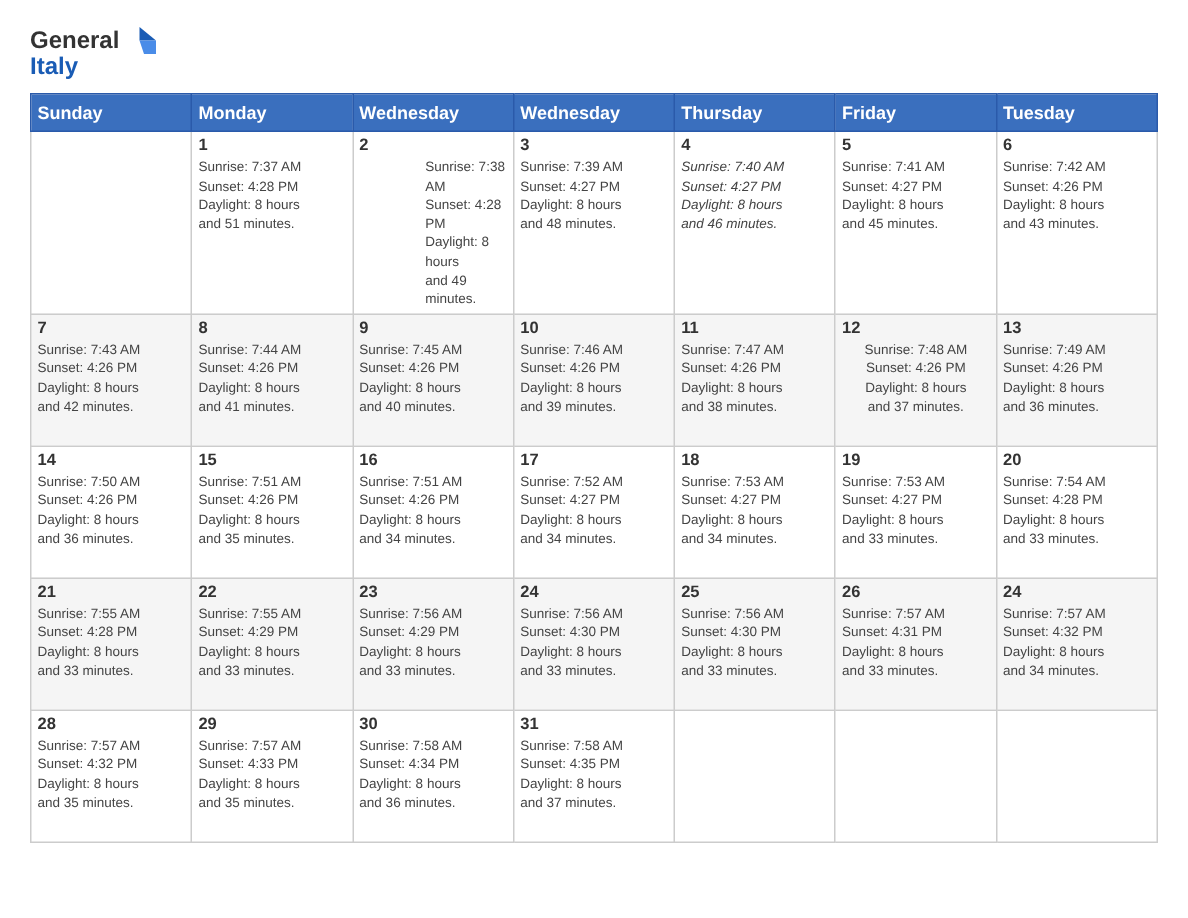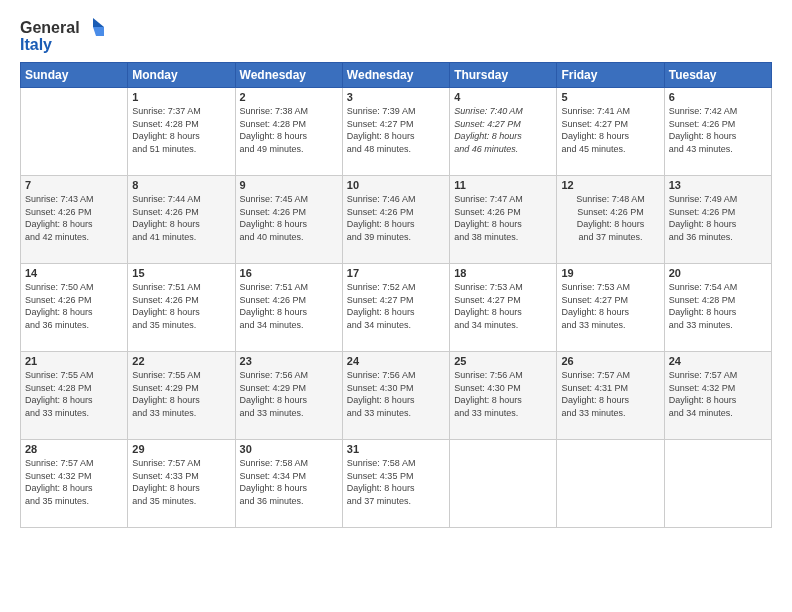--- a/index.html
+++ b/index.html
@@ -122,21 +122,21 @@
           <td class="empty-cell"></td>
           <td>
             <div class="day-num">1</div>
             <div class="day-info" style="white-space: pre-line;">Sunrise: 7:37 AM
 Sunset: 4:28 PM
 Daylight: 8 hours
 and 51 minutes.</div>
           </td>
           <td>
             <div class="day-num">2</div>
-            <div class="day-info" style="white-space: pre-line;">Sunrise: 7:38 AM
+            <div class="day-info" style="white-space: pre-line; margin-left: 44px;">Sunrise: 7:38 AM
 Sunset: 4:28 PM
 Daylight: 8 hours
 and 49 minutes.</div>
           </td>
           <td>
             <div class="day-num">3</div>
             <div class="day-info" style="white-space: pre-line;">Sunrise: 7:39 AM
 Sunset: 4:27 PM
 Daylight: 8 hours
 and 48 minutes.</div>

